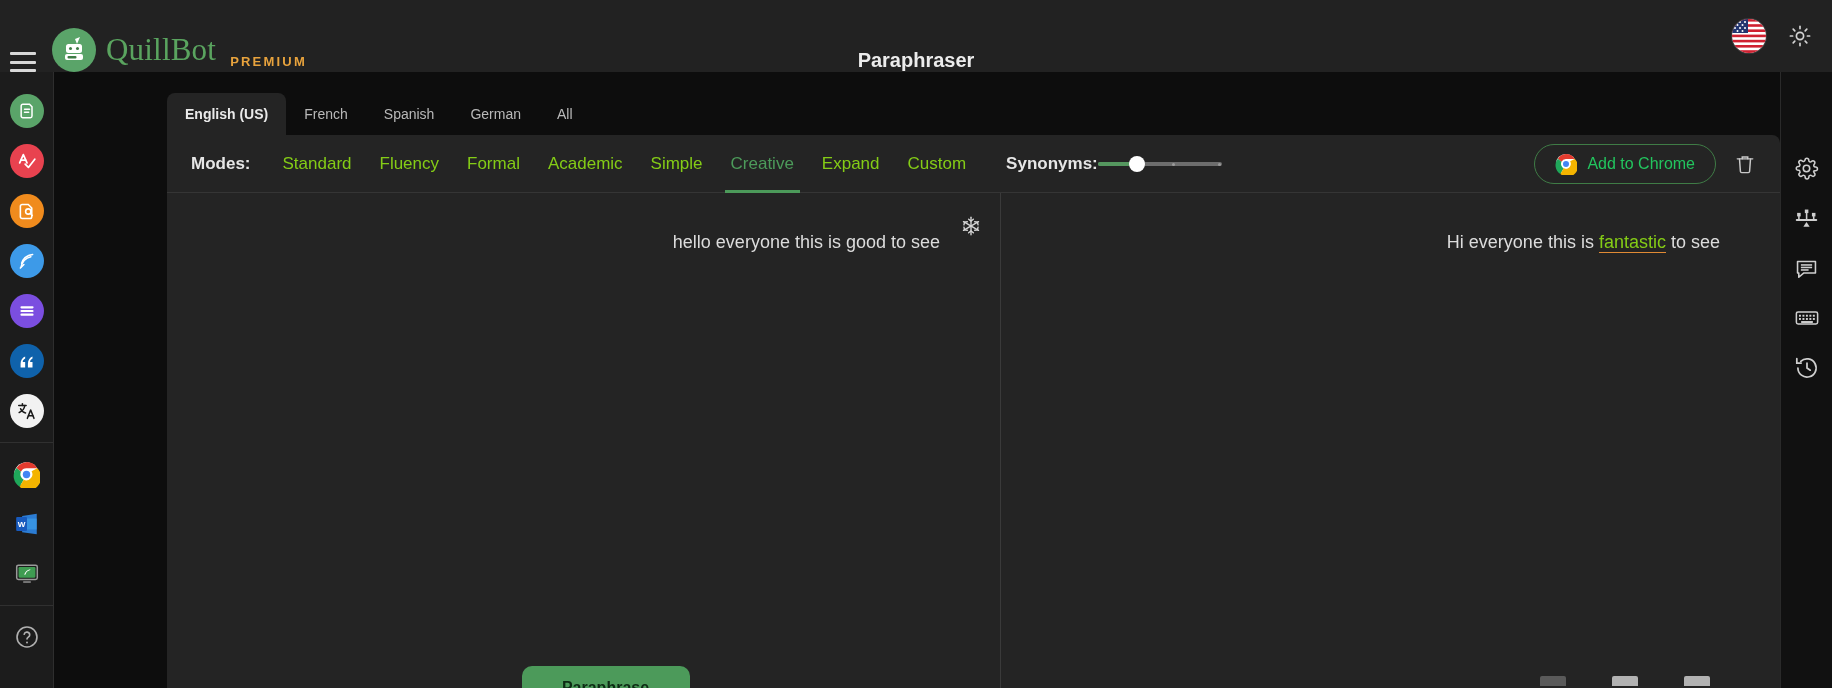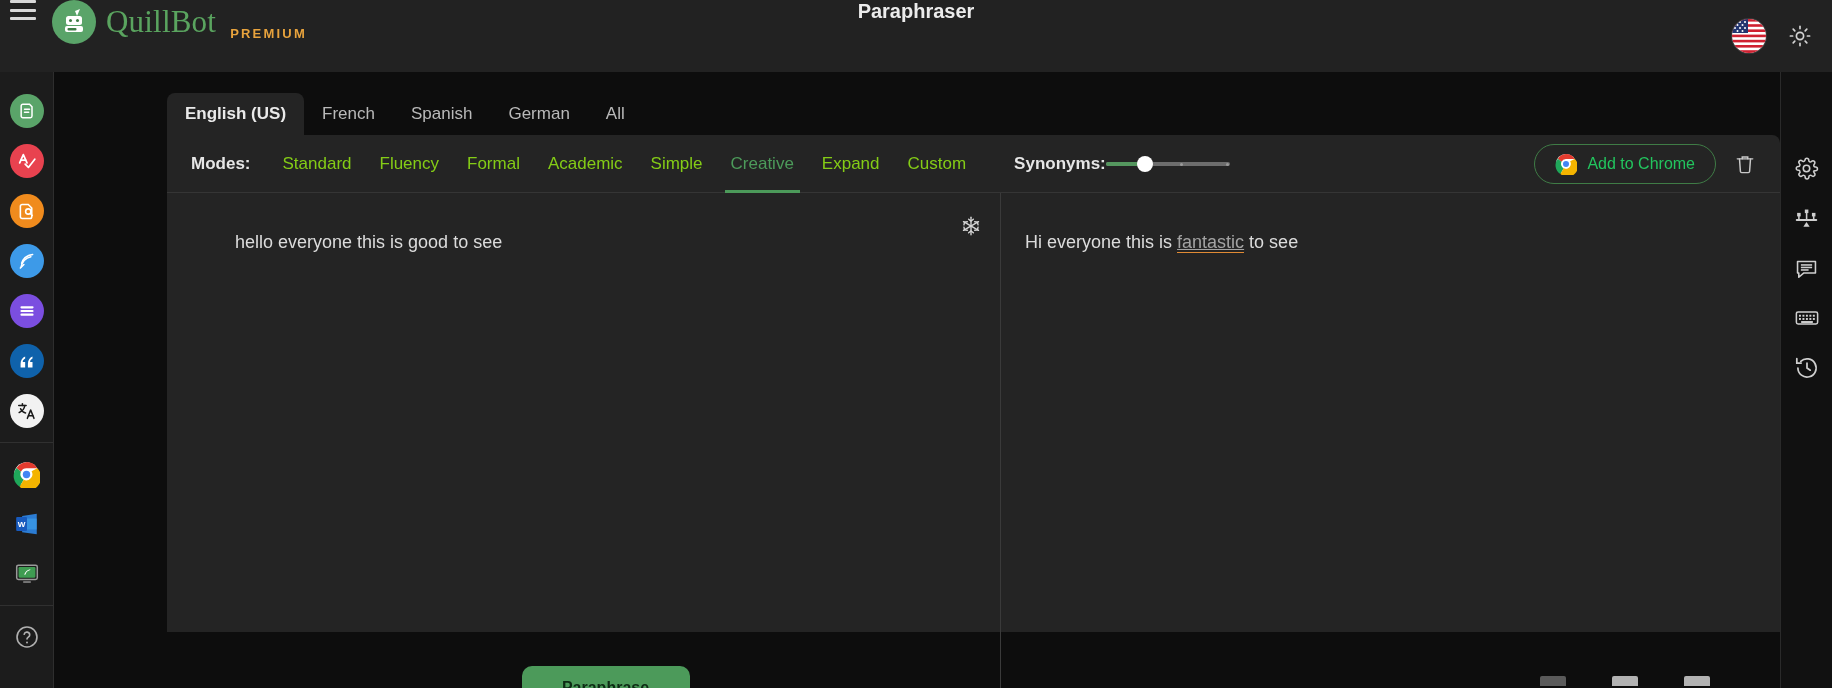--- a/index.html
+++ b/index.html
@@ -8,21 +8,21 @@
     background: #0d0d0d;
     font-family: "Liberation Sans", "DejaVu Sans", sans-serif;
     overflow: hidden;
   }
   #app { position: relative; width: 1832px; height: 688px; background: #0d0d0d; }
 
   
   #topbar {
     position: absolute; top: 0; left: 0; width: 1832px; height: 72px;
     background: #222222;
-    display: flex; align-items: flex-start;
+    display: flex; align-items: flex-end;
   }
   #hamburger {
     width: 26px; height: 20px; margin-left: 10px; margin-right: 16px;
     display: flex; flex-direction: column; justify-content: space-between;
     cursor: pointer;
   }
   #hamburger span { display:block; height: 3px; background: #d8d8d8; border-radius: 1px; }
 
   #brand { display: flex; align-items: center; gap: 10px; }
   #logo-mark {
@@ -75,50 +75,51 @@
   #main {
     position: absolute; top: 72px; left: 54px;
     width: 1726px; height: 616px; background: #0d0d0d;
   }
   #tabstrip {
     position: absolute; top: 21px; left: 113px;
     display: flex; align-items: flex-end; height: 42px; gap: 0;
   }
   .lang-tab {
     padding: 0 18px; height: 42px; line-height: 42px;
-    font-size: 17px; color: #b9b9b9; cursor: pointer; white-space: nowrap;
+    font-size: 14px; color: #b9b9b9; cursor: pointer; white-space: nowrap;
   }
   .lang-tab.active {
     background: #242424; color: #eaeaea; font-weight: bold;
     border-radius: 8px 8px 0 0;
   }
   .lang-tab.more { display: flex; align-items: flex-end; gap: 7px; flex-direction: column; }
   .chev { width: 0; height: 0; border-left: 5px solid transparent;
           border-right: 5px solid transparent; border-top: 6px solid #b9b9b9; }
 
   #card {
     position: absolute; top: 63px; left: 113px;
-    width: 1613px; height: 497px; background: #242424;
+    width: 1613px; height: 553px; background: #242424;
     border-radius: 0 8px 0 0;
+    text-align: right;
   }
   #modebar {
     height: 58px; display: flex; align-items: center;
     border-bottom: 1px solid #353535; padding-left: 24px; position: relative;
   }
   #modes-label { font-size: 17px; font-weight: bold; color: #e6e6e6; margin-right: 18px; }
   .mode {
     font-size: 17px; color: #84cc16; cursor: pointer; padding: 0 14px;
     height: 58px; line-height: 58px; position: relative; white-space: nowrap;
   }
   .mode.active { color: #4c9a5a; }
   .mode.active::after {
     content: ""; position: absolute; left: 8px; right: 8px; bottom: 0;
     height: 3px; background: #4c9a5a;
   }
-  #syn-wrap { display: flex; align-items: center; margin-left: 34px; }
+  #syn-wrap { display: flex; align-items: center; margin-left: 26px; }
   #syn-label { font-size: 17px; font-weight: bold; color: #e6e6e6; }
   #slider { position: relative; width: 124px; height: 18px; cursor: pointer; }
   #slider .track { position: absolute; top: 7px; left:0; width: 124px; height: 4px;
                    background: #6d6d6d; border-radius: 2px; }
   #slider .fill  { position: absolute; top: 7px; left:0; width: 38px; height: 4px;
                    background: #55975f; border-radius: 2px; }
   #slider .tick  { position: absolute; top: 8px; width: 3px; height: 3px;
                    background: #9a9a9a; border-radius: 50%; }
   #slider .thumb { position: absolute; top: 1px; left: 31px; width: 16px; height: 16px;
                    background: #fff; border-radius: 50%; }
@@ -137,21 +138,21 @@
   #panes { position: relative; height: 495px; display: flex; padding-left: 44px; }
   #pane-left {
     width: 790px; height: 495px; position: relative;
     border-right: 1px solid #3a3a3a;
   }
   #pane-right { flex: 1; height: 495px; position: relative; }
   .pane-text {
     position: absolute; top: 36px; left: 24px; right: 60px;
     font-size: 18px; color: #dcdcdc; line-height: 1.5;
   }
-  .syn-word { color: #a3a3a3; border-bottom: 1px solid #e08a34; text-decoration: underline; }
+  .syn-word { color: #84cc16; border-bottom: 1px solid #e08a34; }
   #snowflake {
     position: absolute; top: 22px; right: 18px; cursor: pointer;
     color: #d5d5d5; line-height: 1;
   }
   #paraphrase-btn {
     position: absolute; left: 50%; transform: translateX(-50%);
     bottom: -22px; width: 168px; height: 44px;
     background: #4c9a5a; border-radius: 10px; cursor: pointer;
     display:flex; align-items:center; justify-content:center;
     font-size: 16px; color: #0d2b14; font-weight: bold; overflow: hidden;

